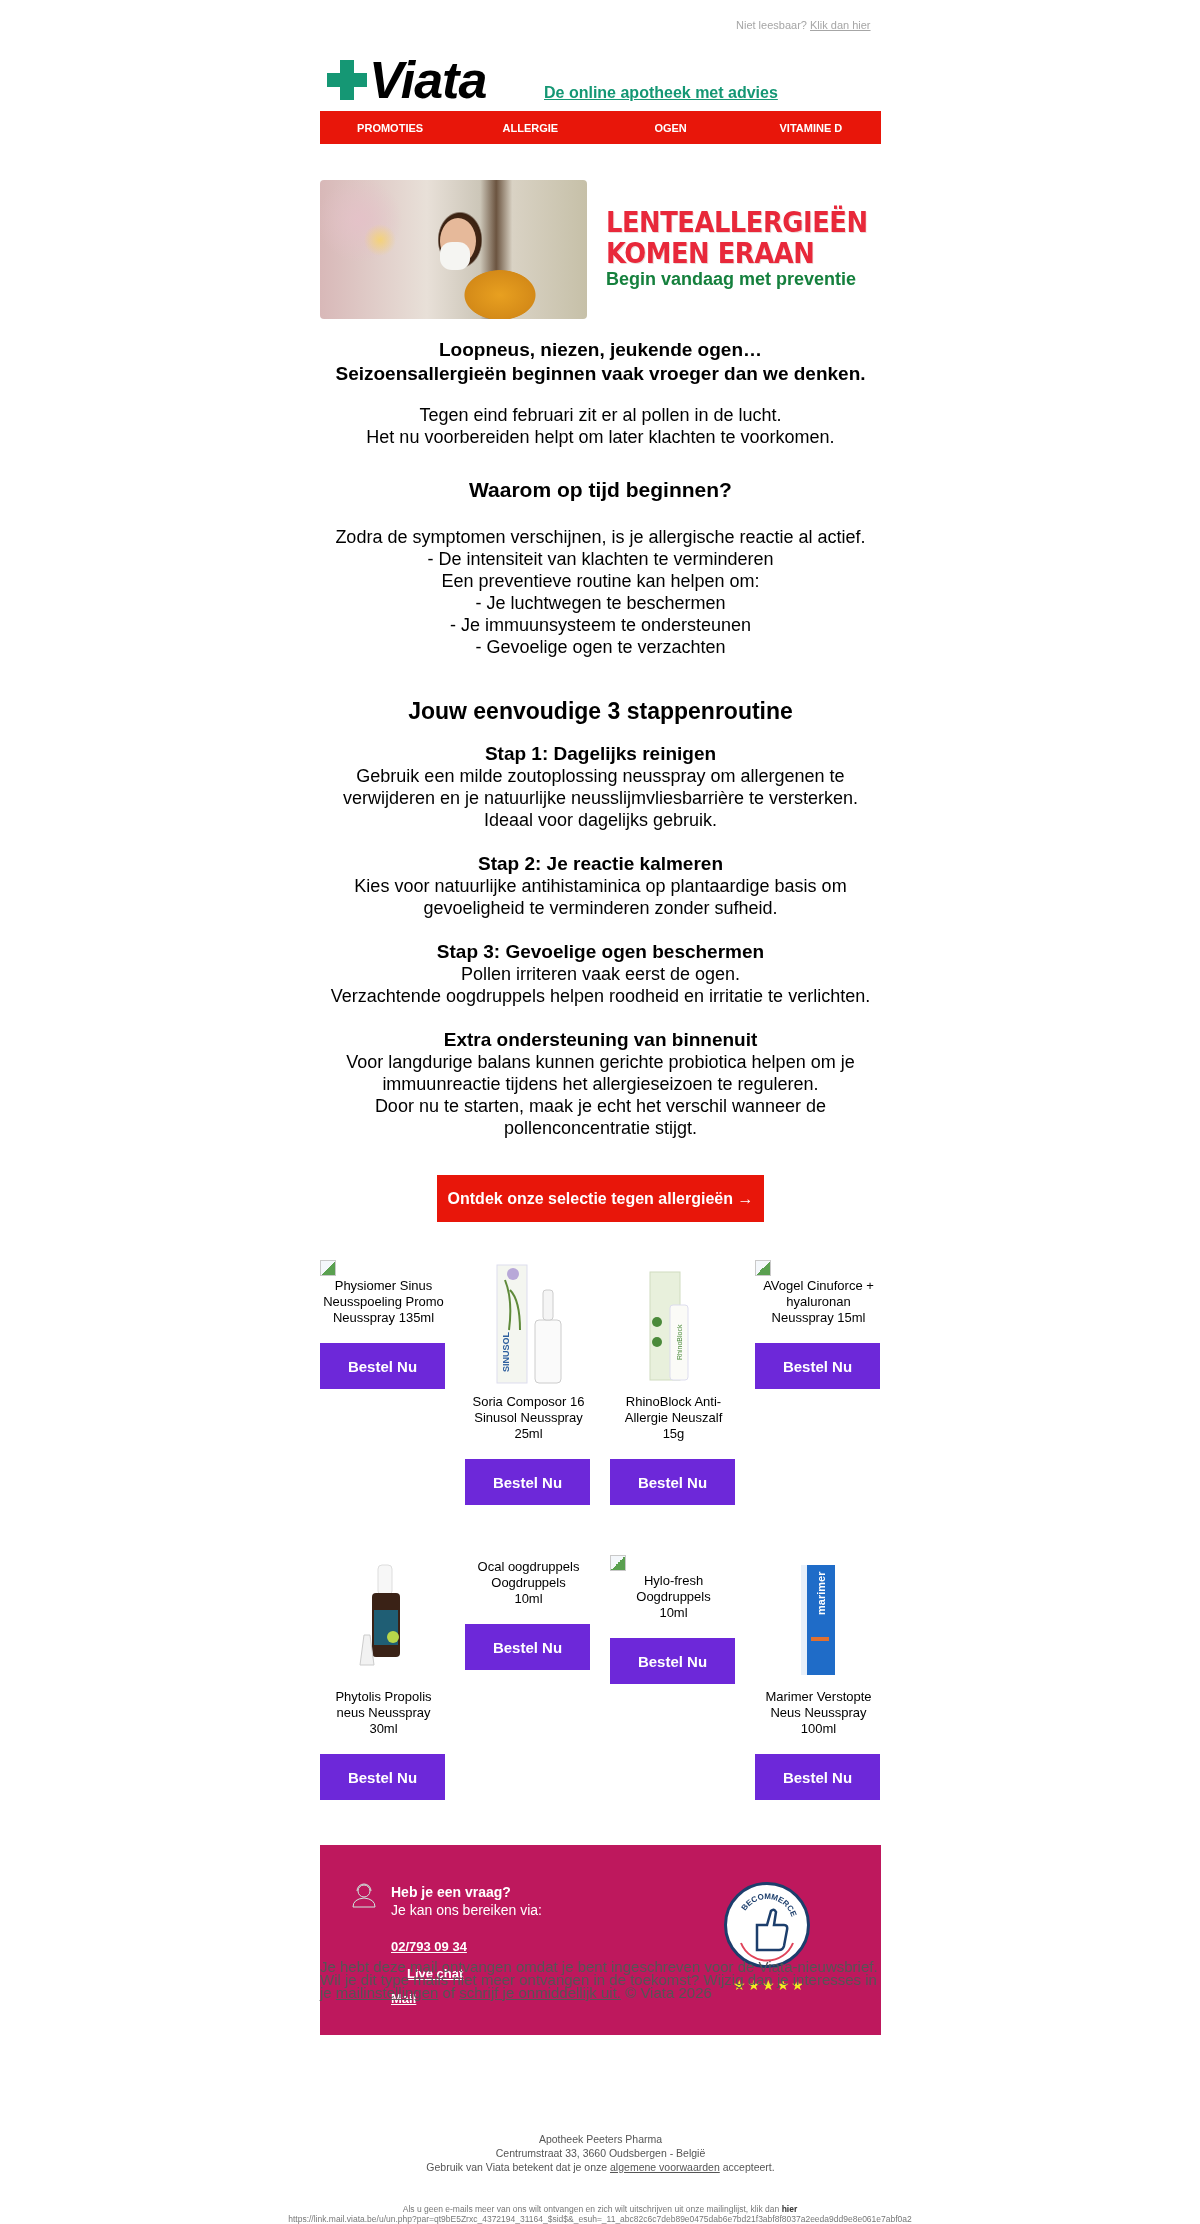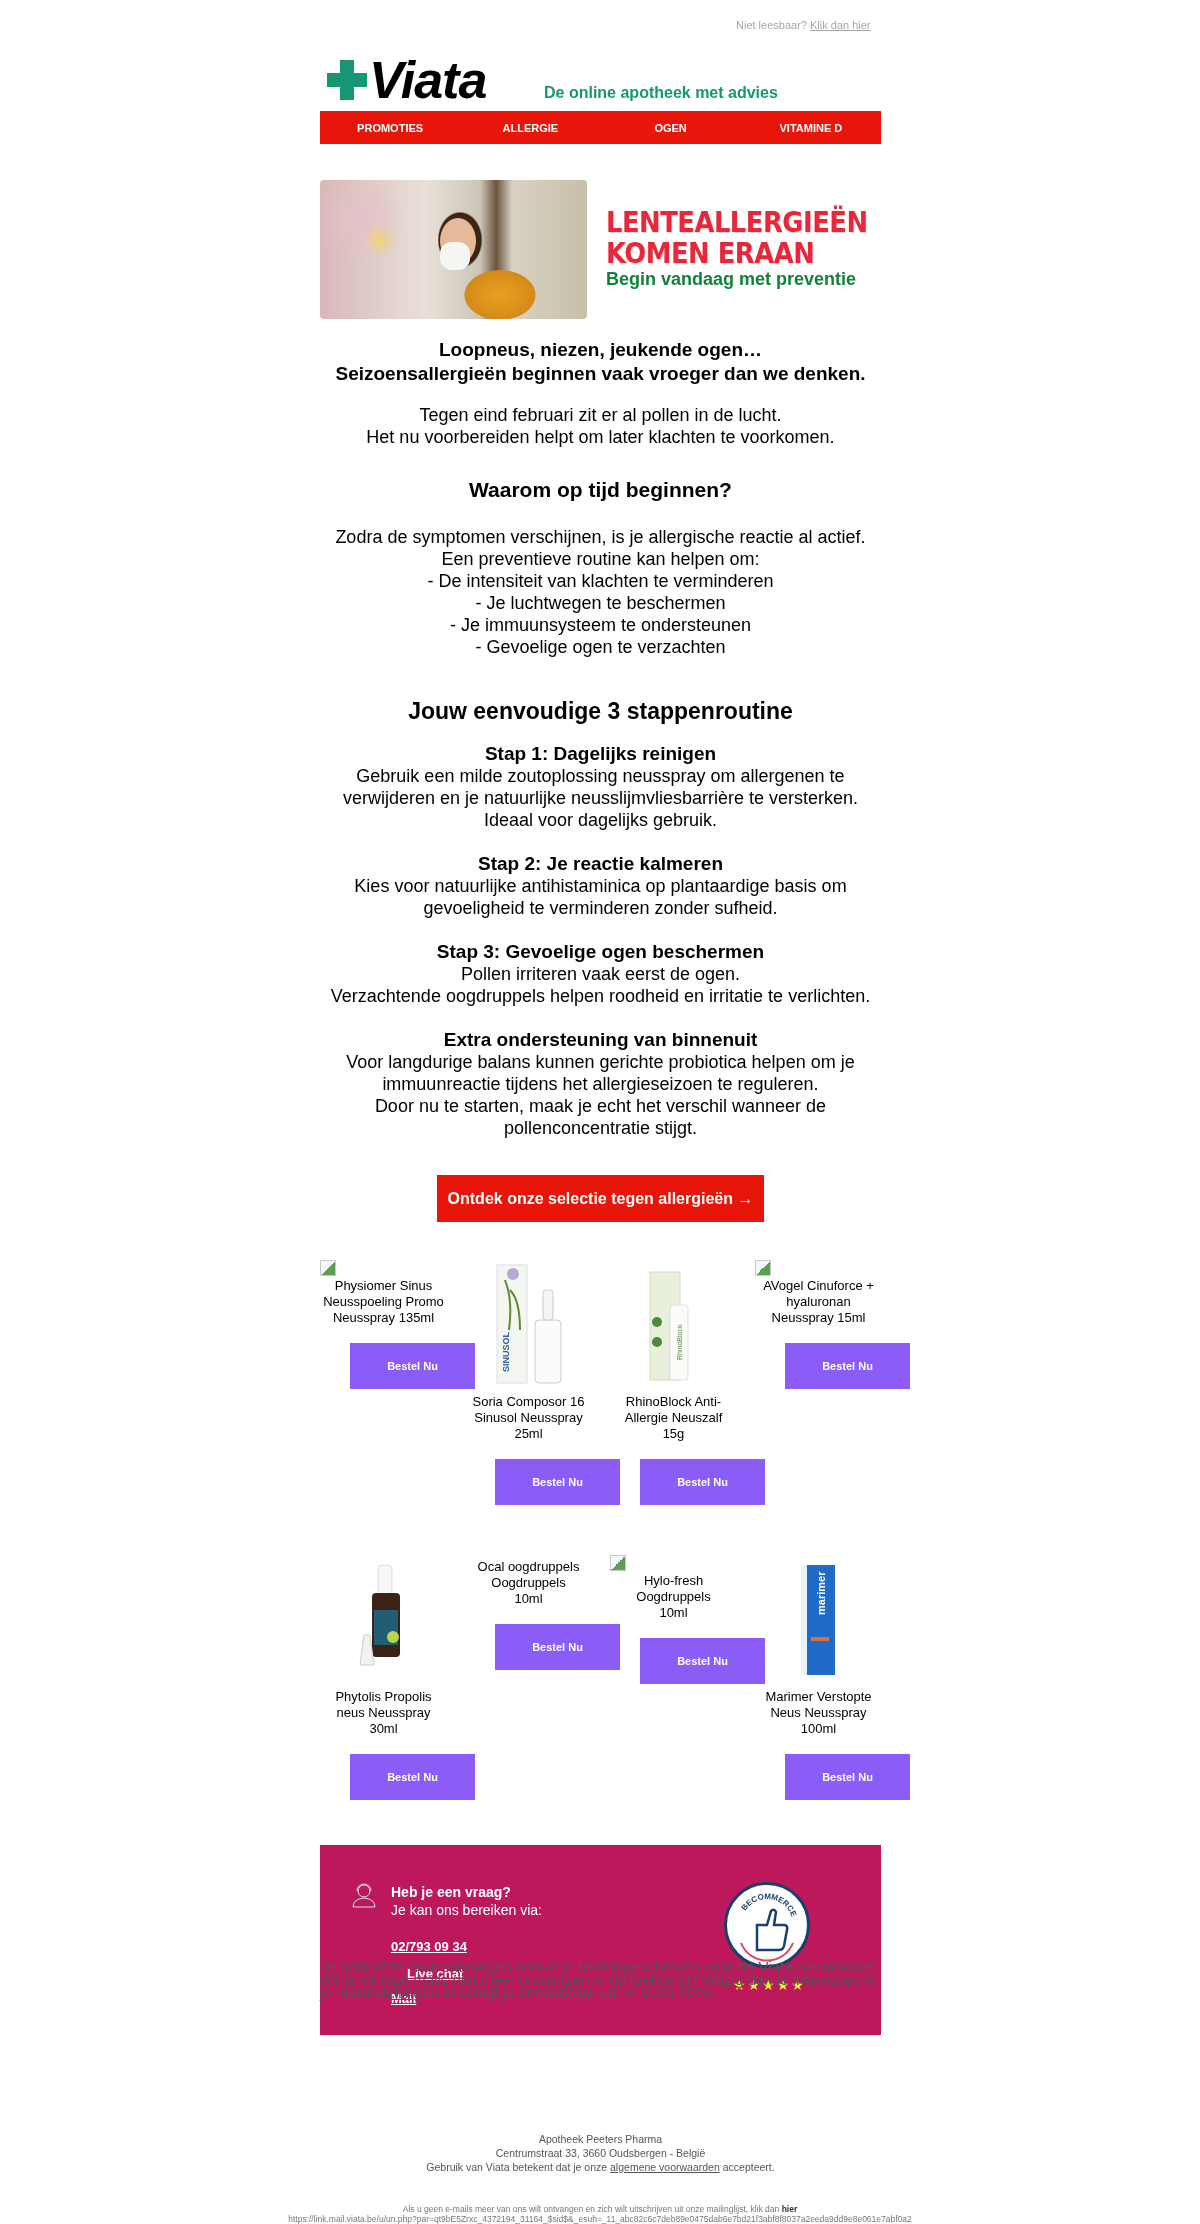--- a/index.html
+++ b/index.html
@@ -8,21 +8,21 @@
 
   .preheader { position: absolute; top: 19px; left: 736px; font-size: 11px; color: #a6a6a6; }
   .preheader a { color: #a6a6a6; text-decoration: underline; }
 
   .logo { position: absolute; top: 57px; left: 327px; height: 46px; display: flex; align-items: flex-end; }
   .cross { width: 40px; height: 40px; position: relative; margin-bottom: 3px; }
   .cross::before, .cross::after { content: ""; position: absolute; background: #159774; }
   .cross::before { left: 13px; top: 0; width: 14px; height: 40px; }
   .cross::after { left: 0; top: 13px; width: 40px; height: 14px; }
   .logo-word { font-size: 52px; font-weight: bold; font-style: italic; letter-spacing: -1px; line-height: 46px; margin-left: 2px; color: #000; }
-  .tagline { position: absolute; top: 84px; left: 544px; font-size: 16px; font-weight: bold; color: #159774; }
+  .tagline { position: absolute; top: 84px; left: 544px; font-size: 16px; font-weight: bold; color: #159774; text-decoration: underline; }
 
   .nav { position: absolute; top: 111px; left: 320px; width: 561px; height: 33px; background: #e8160a; display: flex; }
   .nav-item { flex: 1; display: flex; align-items: center; justify-content: center; color: #fff; font-size: 11px; font-weight: bold; text-decoration: none; }
 
   .hero { position: absolute; top: 180px; left: 320px; width: 561px; height: 140px; }
   .hero-img { position: absolute; left: 0; top: 0; width: 267px; height: 139px; border-radius: 4px; overflow: hidden;
     background:
       radial-gradient(ellipse 50px 35px at 180px 115px, #e8a020 0%, #d48a18 70%, transparent 72%),
       radial-gradient(ellipse 30px 38px at 140px 60px, #5a3520 0%, #3b2212 70%, transparent 75%),
       radial-gradient(circle 20px at 60px 60px, #f4d27a 0%, transparent 80%),
@@ -38,21 +38,21 @@
   .intro-h { font-size: 19px; font-weight: bold; line-height: 24px; }
   .p { font-size: 18px; line-height: 22px; }
   .h2 { font-size: 21px; font-weight: bold; }
   .h2big { font-size: 23px; font-weight: bold; }
   .step-h { font-size: 19px; font-weight: bold; line-height: 22px; }
 
   .cta { position: absolute; top: 1175px; left: 437px; width: 327px; height: 47px; background: #e8160a; color: #fff; font-size: 16px; font-weight: bold; display: flex; align-items: center; justify-content: center; text-decoration: none; }
 
   .prod { position: absolute; width: 127px; text-align: center; }
   .prod-name { font-size: 13px; line-height: 16px; margin-top: 4px; }
-  .btn { display: flex; align-items: center; justify-content: center; width: 125px; height: 46px; background: #8b5cf6; color: #fff; font-weight: bold; font-size: 11px; text-decoration: none; margin-left: 30px; }
+  .btn { display: flex; align-items: center; justify-content: center; width: 125px; height: 46px; background: #6d28d9; color: #fff; font-weight: bold; font-size: 15px; text-decoration: none; }
   .broken { width: 16px; height: 16px; border: 1px solid #c9c9c9; background: linear-gradient(135deg, #f4f7fb 0 50%, #5aa050 50% 100%); display: block; }
   .pimg { width: 125px; height: 130px; position: relative; }
 
   .contact { position: absolute; top: 1845px; left: 320px; width: 561px; height: 190px; background: #be185d; color: #fff; }
   .contact-icon { position: absolute; left: 31px; top: 37px; width: 26px; height: 26px; }
   .contact-title { position: absolute; left: 71px; top: 39px; font-size: 14px; font-weight: bold; }
   .contact-sub { position: absolute; left: 71px; top: 57px; font-size: 14px; }
   .clink { position: absolute; left: 71px; font-size: 13px; font-weight: bold; color: #fff; text-decoration: underline; }
   .badge { position: absolute; left: 404px; top: 37px; width: 86px; height: 86px; border-radius: 50%; background: #fff; border: 3px solid #1c3e6c; }
   .stars { position: absolute; left: 413px; top: 132px; font-size: 14px; letter-spacing: 2px; color: #f4ee22; }
@@ -102,22 +102,22 @@
     <div>Loopneus, niezen, jeukende ogen…</div>
     <div>Seizoensallergieën beginnen vaak vroeger dan we denken.</div>
   </div>
   <div class="p" style="margin-top:18px;">
     <div>Tegen eind februari zit er al pollen in de lucht.</div>
     <div>Het nu voorbereiden helpt om later klachten te voorkomen.</div>
   </div>
   <div class="h2" style="margin-top:30px;">Waarom op tijd beginnen?</div>
   <div class="p" style="margin-top:24px;">
     <div>Zodra de symptomen verschijnen, is je allergische reactie al actief.</div>
+    <div>- De intensiteit van klachten te verminderen</div>
     <div>Een preventieve routine kan helpen om:</div>
-    <div>- De intensiteit van klachten te verminderen</div>
     <div>- Je luchtwegen te beschermen</div>
     <div>- Je immuunsysteem te ondersteunen</div>
     <div>- Gevoelige ogen te verzachten</div>
   </div>
 
   <div class="h2big" style="margin-top:40px;">Jouw eenvoudige 3 stappenroutine</div>
 
   <div style="margin-top:18px;">
     <div class="step-h">Stap 1: Dagelijks reinigen</div>
     <div class="p">Gebruik een milde zoutoplossing neusspray om allergenen te</div>

